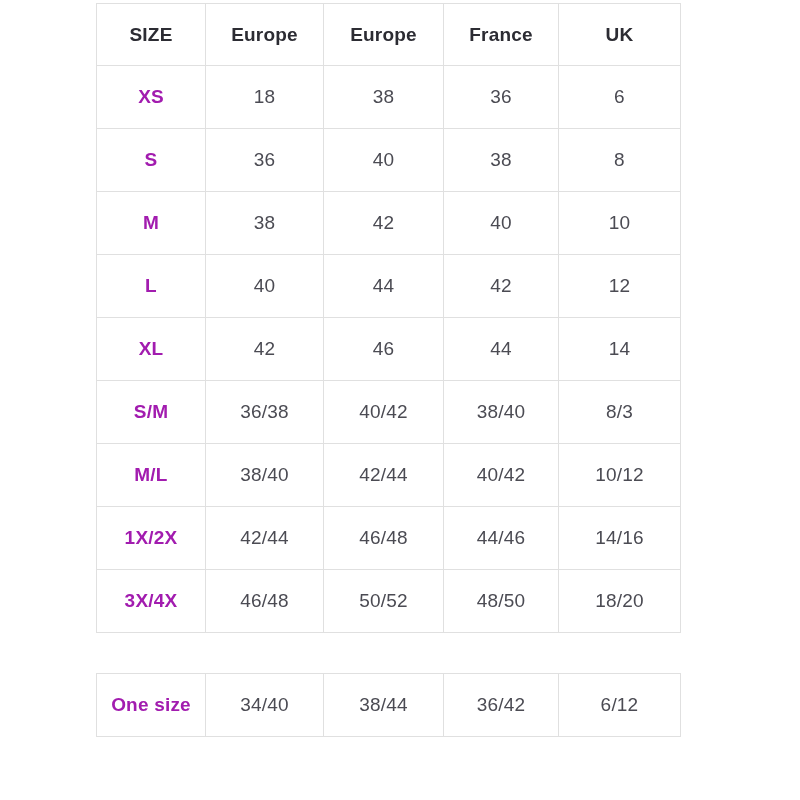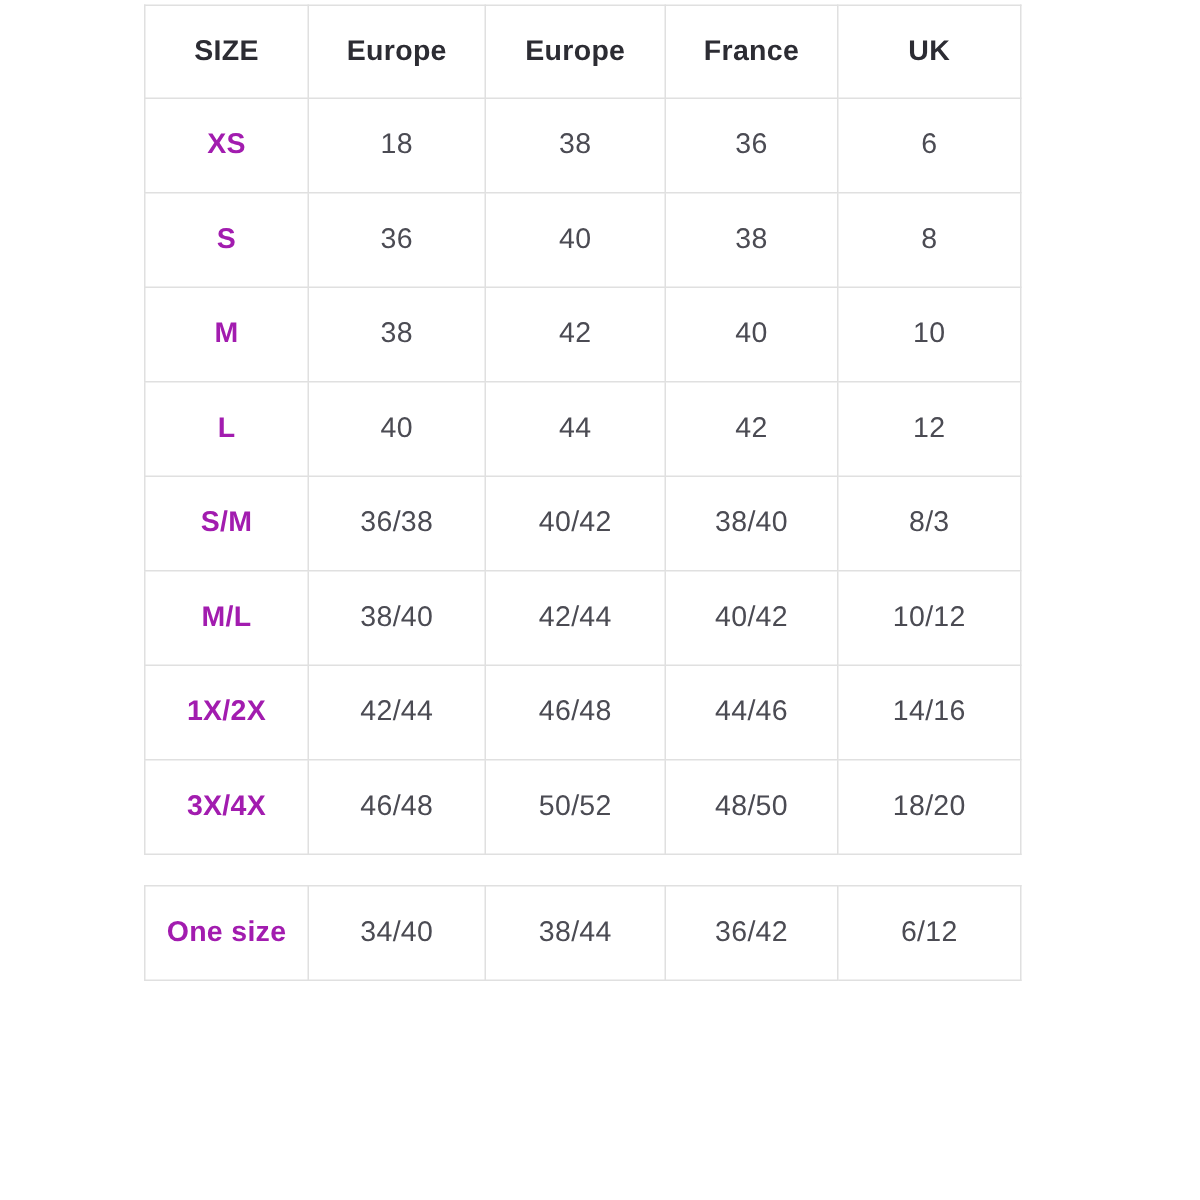--- a/index.html
+++ b/index.html
@@ -40,21 +40,21 @@
   table.size-table td {
     height: 62px;
     font-weight: 400;
     color: #4b4b53;
   }
   table.size-table td.size-label {
     font-weight: 700;
     color: #a21caf;
   }
   table.size-table.special {
-    margin-top: 20px;
+    margin-top: 40px;
   }
   col.c-size   { width: 109px; }
   col.c-europe { width: 118px; }
   col.c-italy  { width: 120px; }
   col.c-france { width: 115px; }
   col.c-uk     { width: 122px; }
 </style>
 </head>
 <body>
 
@@ -100,20 +100,27 @@
         <td>10</td>
       </tr>
       <tr>
         <td class="size-label">L</td>
         <td>40</td>
         <td>44</td>
         <td>42</td>
         <td>12</td>
       </tr>
       <tr>
+        <td class="size-label">XL</td>
+        <td>42</td>
+        <td>46</td>
+        <td>44</td>
+        <td>14</td>
+      </tr>
+      <tr>
         <td class="size-label">S/M</td>
         <td>36/38</td>
         <td>40/42</td>
         <td>38/40</td>
         <td>8/3</td>
       </tr>
       <tr>
         <td class="size-label">M/L</td>
         <td>38/40</td>
         <td>42/44</td>

